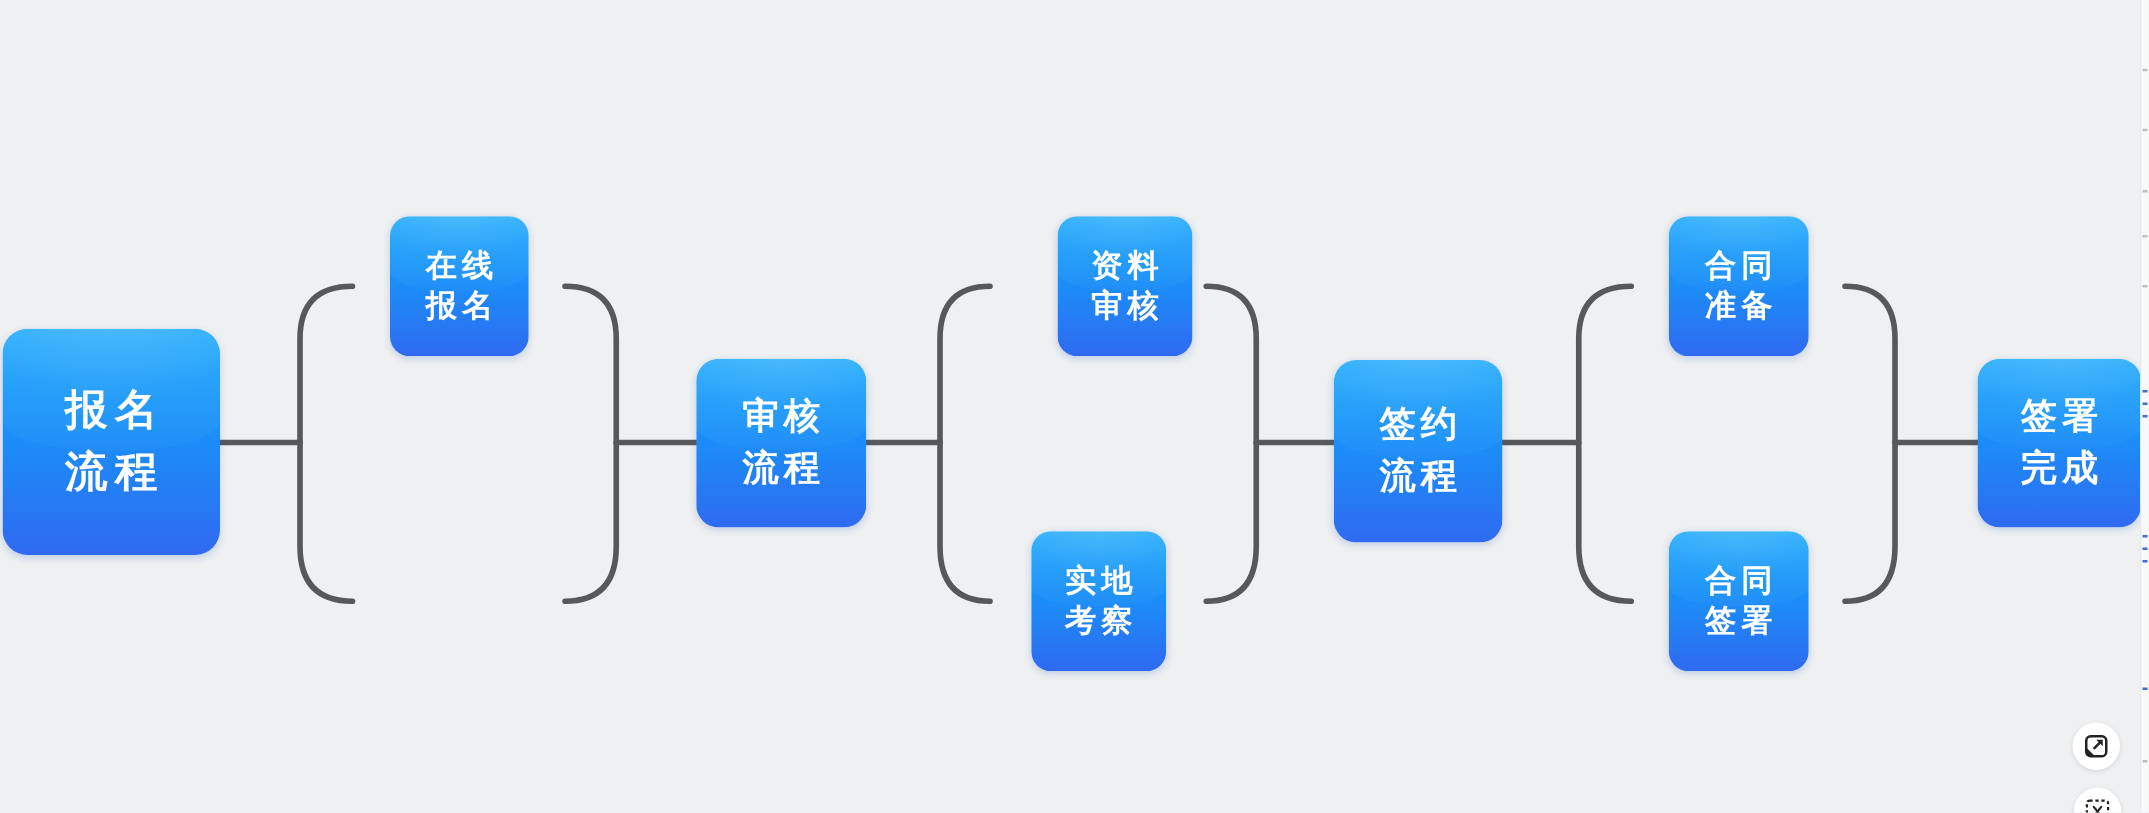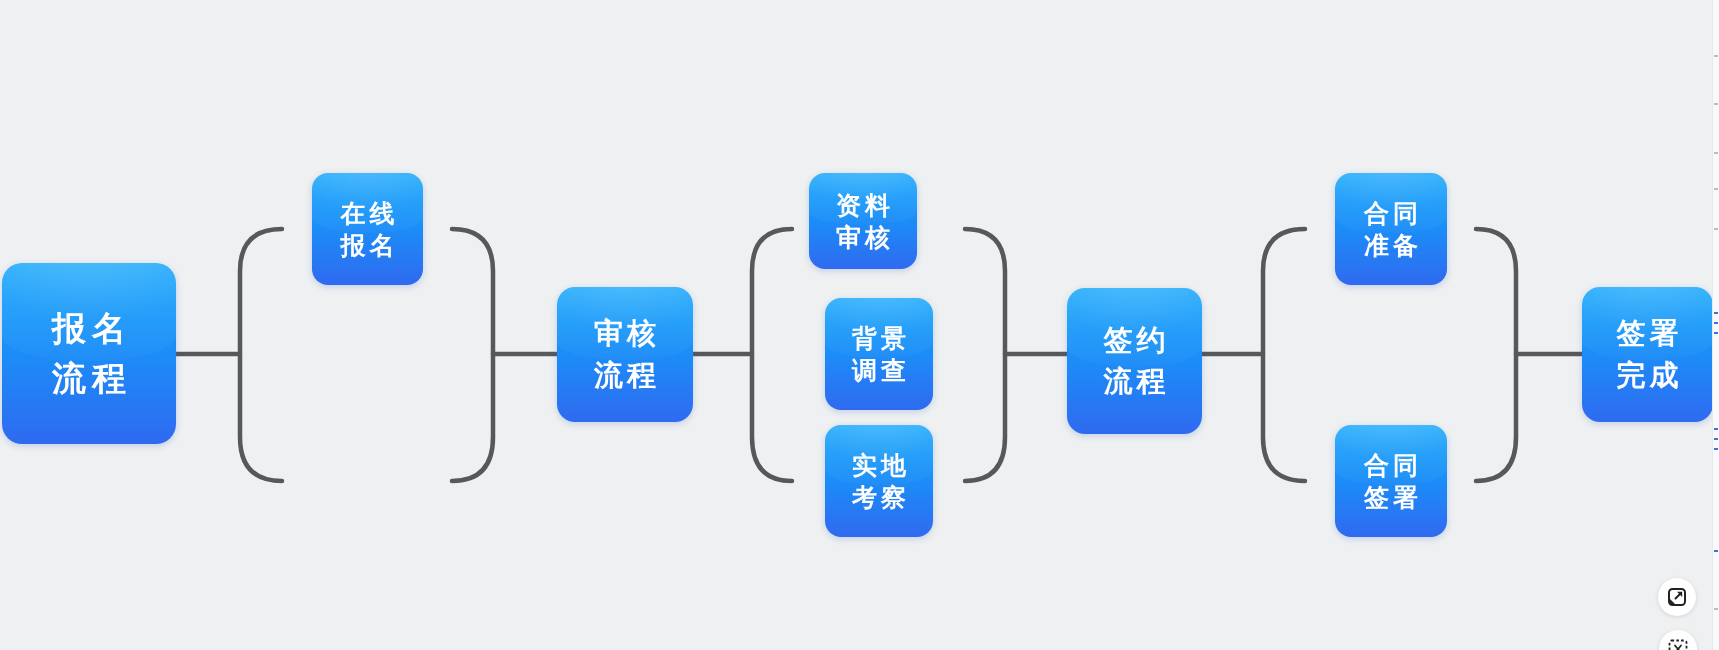--- a/index.html
+++ b/index.html
@@ -83,29 +83,25 @@
     <span class="ln">在线</span>
     <span class="ln">报名</span>
   </div>
 
 
   <div class="node l2" style="left:557px;top:287px;width:136px;height:135px">
     <span class="ln">审核</span>
     <span class="ln">流程</span>
   </div>
 
-  <div class="node l3" style="left:809px;top:173px;width:108px;height:96px">
+  <div class="node l3" style="left:846px;top:173px;width:108px;height:112px">
     <span class="ln">资料</span>
     <span class="ln">审核</span>
   </div>
 
-  <div class="node l3" style="left:825px;top:298px;width:108px;height:112px">
-    <span class="ln">背景</span>
-    <span class="ln">调查</span>
-  </div>
 
   <div class="node l3" style="left:825px;top:425px;width:108px;height:112px">
     <span class="ln">实地</span>
     <span class="ln">考察</span>
   </div>
 
   <div class="node l2" style="left:1067px;top:288px;width:135px;height:146px">
     <span class="ln">签约</span>
     <span class="ln">流程</span>
   </div>

